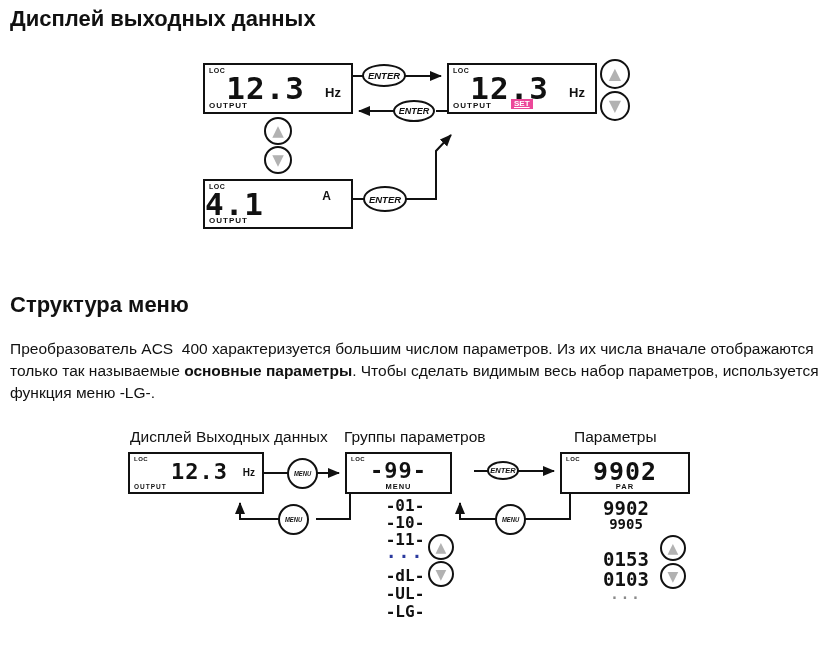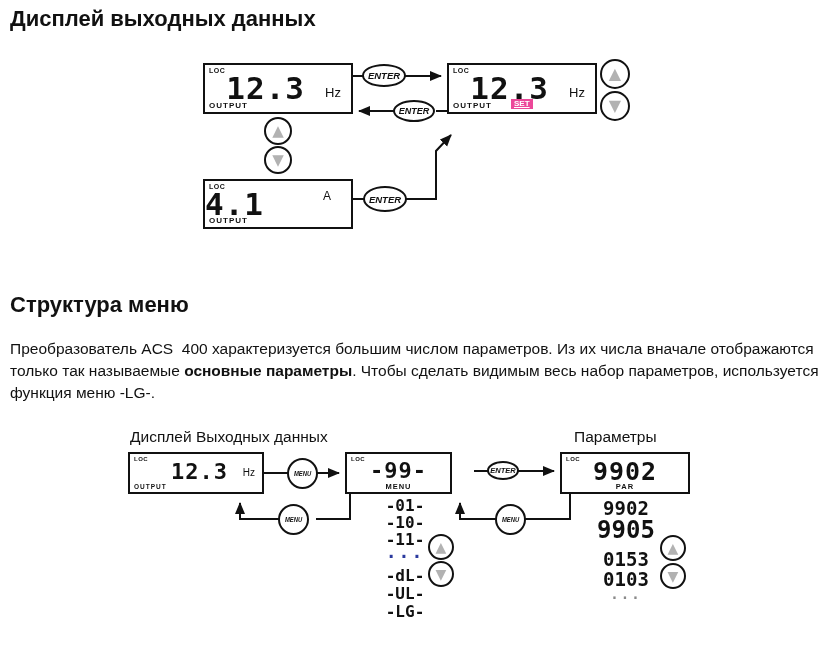--- a/index.html
+++ b/index.html
@@ -12,21 +12,21 @@
   .para b{font-weight:bold;}
   .fig-label{position:absolute;font-size:15.5px;z-index:2;white-space:nowrap;}
 
   .display{position:absolute;border:2px solid #111;background:#fff;z-index:2;box-sizing:border-box;}
   .d-large{width:150px;height:51px;}
   .d-small{height:42px;}
   .loc{position:absolute;top:2px;left:4px;font-size:7px;font-weight:bold;letter-spacing:.5px;}
   .status{position:absolute;bottom:2px;left:4px;font-size:8px;font-weight:bold;letter-spacing:1px;}
   .status-c{position:absolute;bottom:1px;left:0;right:0;text-align:center;font-size:7.5px;font-weight:bold;letter-spacing:1px;}
   .lcd{font-family:"DejaVu Sans Mono",monospace;font-weight:bold;letter-spacing:1px;position:absolute;white-space:nowrap;}
-  .unit{position:absolute;font-weight:normal;font-size:13px;padding-left:30px;}
+  .unit{position:absolute;font-weight:bold;font-size:13px;padding-left:30px;}
   .badge{position:absolute;left:62px;bottom:3px;font-size:8px;font-weight:bold;padding:0 3px;line-height:10px;}
 
   .btn-oval,.btn-circle{position:absolute;border:2px solid #111;border-radius:50%;background:#fff;
         display:flex;align-items:center;justify-content:center;z-index:3;box-sizing:border-box;}
   .btn-oval{font-style:italic;font-weight:bold;}
   .updown{font-family:"DejaVu Sans",sans-serif;line-height:1;}
   .menu-txt{font-style:italic;font-weight:bold;font-size:6.5px;transform:scaleX(.9);}
 
   .seg-item{position:absolute;font-family:"DejaVu Sans Mono",monospace;font-weight:bold;
         text-align:center;z-index:2;white-space:nowrap;}
@@ -112,20 +112,21 @@
 
   <div class="btn-oval" style="left:363px;top:186px;width:44px;height:26px;font-size:9.5px;">
     <span>ENTER</span>
   </div>
 
   <div class="h1" style="top:272px;margin-top:20px;">Структура меню</div>
 
   <p class="para"><span>Преобразователь ACS  400 характеризуется большим числом параметров. Из их числа вначале отображаются только так называемые </span><b>основные параметры</b><span>. Чтобы сделать видимым весь набор параметров, используется функция меню -LG-.</span></p>
 
   <div class="fig-label" style="left:130px;top:428px;">Дисплей Выходных данных</div>
+  <div class="fig-label" style="left:344px;top:428px;">Группы параметров</div>
   <div class="fig-label" style="left:574px;top:428px;">Параметры</div>
 
   <div class="display d-small" style="left:128px;top:452px;width:136px;">
     <span class="loc" style="font-size:6px;">LOC</span>
     <span class="lcd" style="top:5px;left:0;right:34px;text-align:right;font-size:22px;">12.3</span>
     <span class="unit" style="top:13px;right:7px;font-size:10px;">Hz</span>
     <span class="status" style="font-size:6.5px;">OUTPUT</span>
   </div>
 
   <div class="btn-circle" style="left:287px;top:458px;width:31px;height:31px;">
@@ -164,21 +165,21 @@
   <div class="seg-item" style="left:381px;top:602px;width:48px;font-size:16px;">-LG-</div>
 
   <div class="btn-circle" style="left:428px;top:534px;width:26px;height:26px;">
     <span class="updown" style="font-size:14px;color:#b2b2b2;">▲</span>
   </div>
   <div class="btn-circle" style="left:428px;top:561px;width:26px;height:26px;">
     <span class="updown" style="font-size:14px;color:#b2b2b2;">▼</span>
   </div>
 
   <div class="seg-item" style="left:597px;top:497px;width:58px;font-size:19px;">9902</div>
-  <div class="seg-item" style="left:597px;top:516px;width:58px;font-size:24px;">9905</div>
+  <div class="seg-item" style="left:597px;top:516px;width:58px;font-size:14px;">9905</div>
   <div class="seg-item" style="left:597px;top:548px;width:58px;font-size:19px;">0153</div>
   <div class="seg-item" style="left:597px;top:568px;width:58px;font-size:19px;">0103</div>
   <div class="seg-item dots-grey" style="left:597px;top:586px;width:58px;font-size:14px;">...</div>
 
   <div class="btn-circle" style="left:660px;top:535px;width:26px;height:26px;">
     <span class="updown" style="font-size:14px;color:#b2b2b2;">▲</span>
   </div>
   <div class="btn-circle" style="left:660px;top:563px;width:26px;height:26px;">
     <span class="updown" style="font-size:14px;color:#b2b2b2;">▼</span>
   </div>

